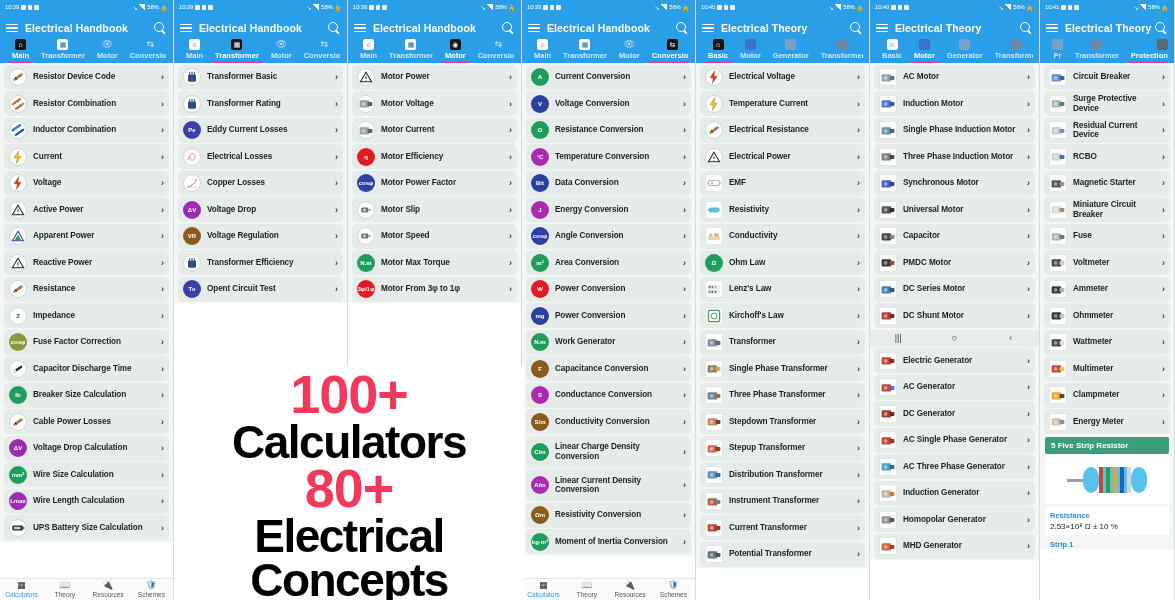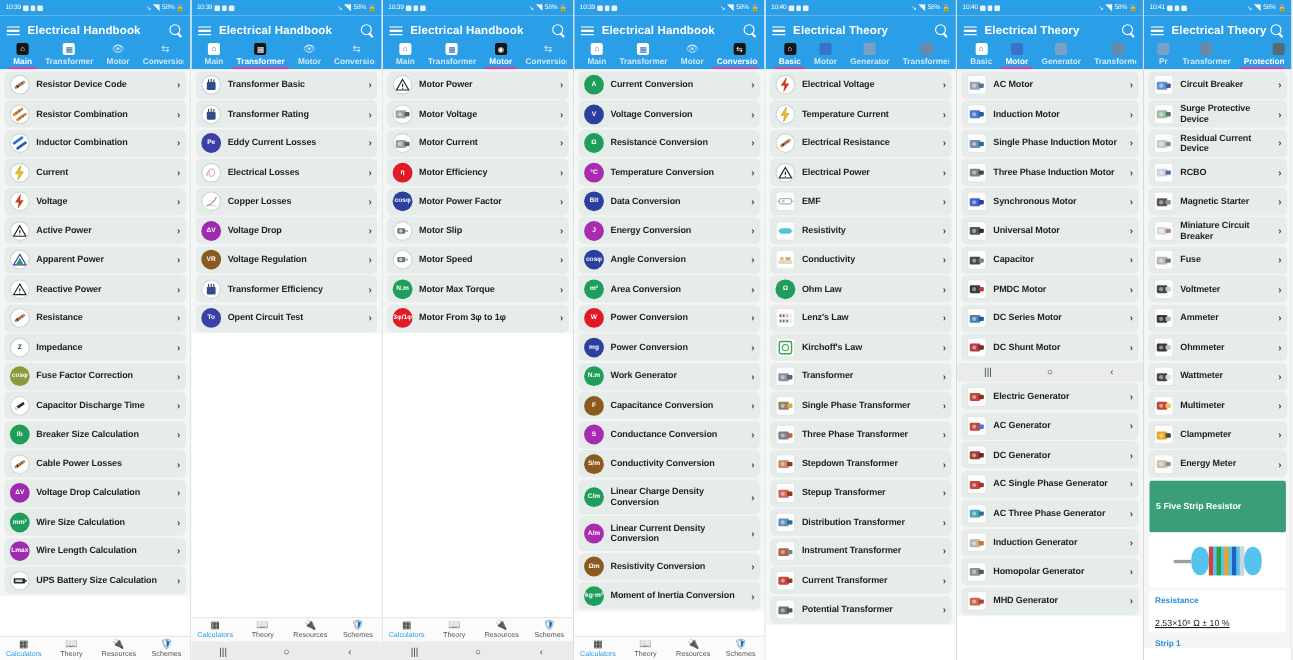--- a/index.html
+++ b/index.html
@@ -73,30 +73,30 @@
   .promo{ position:absolute; left:174px; top:366px; width:350px; height:234px;
           background:#fff; display:flex; flex-direction:column; align-items:center;
           justify-content:flex-start; padding-top:4px; z-index:5; overflow:hidden;}
   .promo .big-r{ color:#f4385c; font-weight:800; font-size:54px; line-height:.92;
                  letter-spacing:-1px; }
   .promo .big-b{ color:#000; font-weight:800; font-size:46px; line-height:.96;
                  letter-spacing:-1.5px;}
 
   
   .greenbar{ background:#3a9e78; color:#fff; font-size:8px; font-weight:600;
-             padding:19px 6px; margin:3px 5px 0 5px; border-radius:2px;}
+             padding:4px 6px; margin:3px 5px 0 5px; border-radius:2px;}
   .rescard{ background:#fff; margin:0 5px; padding:6px 4px 4px 4px; }
   .resimg{ display:flex; align-items:center; justify-content:center; height:40px;}
   .resline{ width:16px;height:3px;background:#9aa0a4; }
   .bulb{ width:16px;height:26px;background:#56c3ef;border-radius:50% / 42%; }
   .mid{ display:flex; height:26px; background:#56c3ef; }
   .band{ width:4px; height:26px; }
   .resinfo{ background:#fff; margin:3px 5px 0 5px; padding:4px 5px; }
   .resinfo .lbl{ color:#2b8ddd; font-size:7.5px; font-weight:600; }
-  .resinfo .val{ color:#1b1d1c; font-size:8px; margin-top:12px;text-decoration:underline;}
+  .resinfo .val{ color:#1b1d1c; font-size:8px; margin-top:2px;}
   .stripn{ color:#2b8ddd; font-size:7.5px; font-weight:600; margin:5px 5px 0 10px;}
 </style>
 </head>
 <body>
 
 <div class="stage" id="stage">
     <div class="phone" style="width:174px">
       <div class="status">
         <span class="left">
           <span>10:39</span>
@@ -1656,13 +1656,20 @@
             <span class="bulb"></span>
           </div>
         </div>
         <div class="resinfo">
           <div class="lbl">Resistance</div>
           <div class="val">2.53×10⁸ Ω  ± 10 %</div>
         </div>
         <div class="stripn">Strip 1</div>
       </div>
     </div>
+    <div class="promo">
+      <div class="big-r">100+</div>
+      <div class="big-b">Calculators</div>
+      <div class="big-r">80+</div>
+      <div class="big-b">Electrical</div>
+      <div class="big-b">Concepts</div>
+    </div>
   </div>
 
 </body></html>

